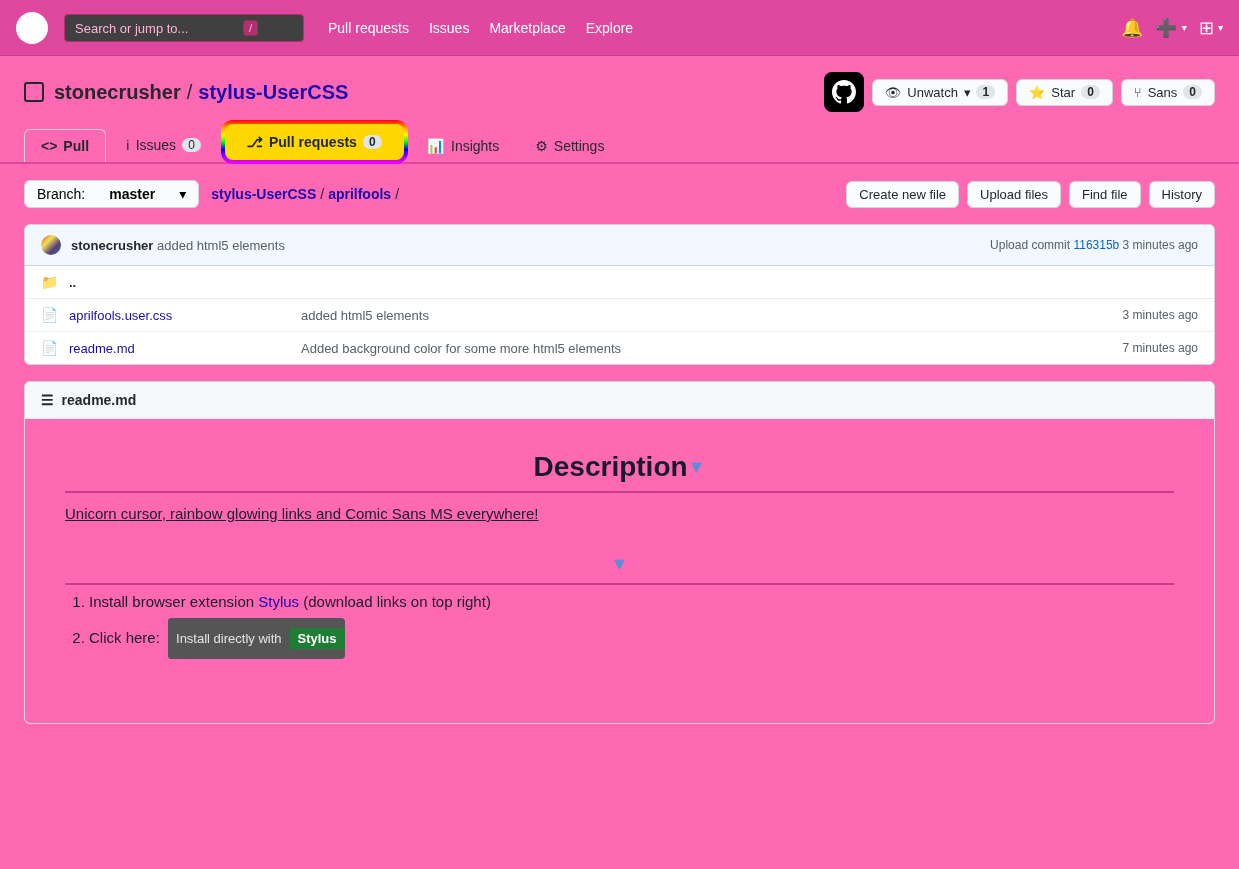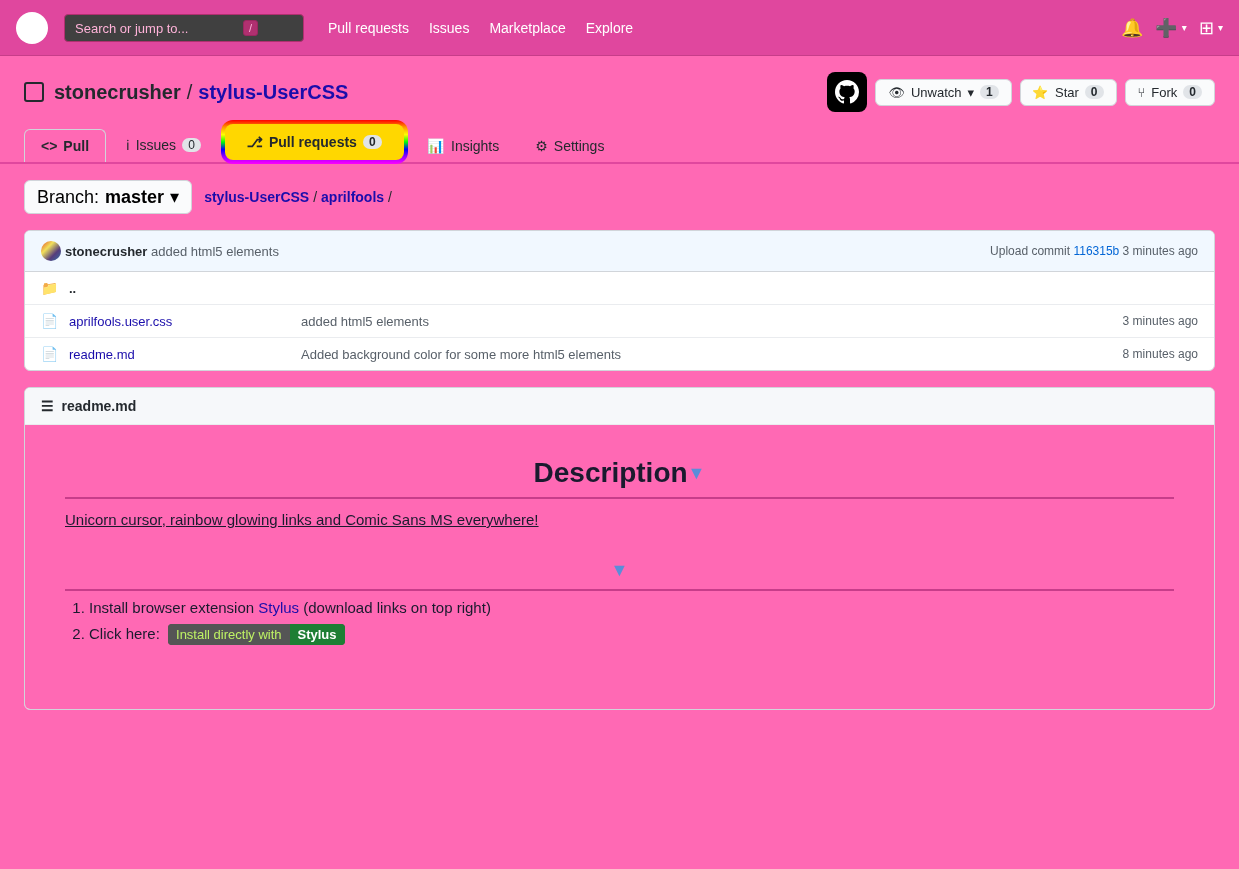--- a/index.html
+++ b/index.html
@@ -217,27 +217,27 @@
     
     .file-nav {
       display: flex;
       align-items: center;
       gap: 12px;
       margin-bottom: 16px;
     }
     .branch-selector {
       display: flex;
       align-items: center;
-      gap: 6px;
+      gap: 24px;
       padding: 5px 12px;
       border: 1px solid #d1d5da;
       border-radius: 6px;
       background: #fafbfc;
       cursor: pointer;
-      font-size: 18px;
+      font-size: 14px;
     }
     .path-breadcrumb {
       display: flex;
       align-items: center;
       gap: 4px;
       font-size: 14px;
     }
     .path-breadcrumb a {
       color: #1a0dab;
       text-decoration: none;
@@ -264,21 +264,21 @@
     .file-table {
       background: white;
       border: 1px solid #d1d5da;
       border-radius: 6px;
       overflow: hidden;
       margin-bottom: 16px;
     }
     .commit-row {
       display: flex;
       align-items: center;
-      gap: 4px;
+      gap: 10px;
       padding: 10px 16px;
       background: #f1f8ff;
       border-bottom: 1px solid #d1d5da;
     }
     .commit-avatar {
       width: 20px; height: 20px;
       border-radius: 50%;
       background: linear-gradient(135deg, #e34c26, #f1e05a, #563d7c, #3572a5);
       flex-shrink: 0;
     }
@@ -392,22 +392,22 @@
     .install-badge {
       display: inline-flex;
       align-items: center;
       background: #555;
       border-radius: 4px;
       overflow: hidden;
       font-size: 13px;
       margin-left: 4px;
     }
     .install-badge .badge-text {
-      padding: 3px 8px;
-      color: #bef264;
+      padding: 13px 8px;
+      color: #e5e5e5;
       background: #555;
     }
     .install-badge .badge-name {
       padding: 3px 8px;
       color: white;
       background: #1e7e34;
       font-weight: 600;
     }
 
     
@@ -463,21 +463,21 @@
       <span class="arrow">▾</span>
       <span class="count-badge">1</span>
     </button>
     <button class="action-btn">
       <span>⭐</span>
       <span>Star</span>
       <span class="count-badge">0</span>
     </button>
     <button class="action-btn">
       <span>⑂</span>
-      <span>Fork</span>
+      <span>Sans</span>
       <span class="count-badge">0</span>
     </button>
   </div>
 </div>
 
 <div class="repo-tabs">
   <a href="#" class="tab-item active">
     <span>&lt;&gt;</span>
     <span>Pull</span>
   </a>
@@ -514,20 +514,26 @@
       <span>Branch:</span>
       <strong>master</strong>
       <span>▾</span>
     </button>
     <div class="path-breadcrumb">
       <a href="#">stylus-UserCSS</a>
       <span>/</span>
       <a href="#">aprilfools</a>
       <span>/</span>
     </div>
+    <div class="file-action-btns">
+      <button class="file-action-btn">Create new file</button>
+      <button class="file-action-btn">Upload files</button>
+      <button class="file-action-btn">Find file</button>
+      <button class="file-action-btn">History</button>
+    </div>
   </div>
 
   <div class="file-table">
 
     <div class="commit-row">
       <div class="commit-avatar"></div>
       <div class="commit-info">
         <span class="author">stonecrusher</span>
         <span class="message"> <span>added html5 elements</span></span>
       </div>
@@ -549,21 +555,21 @@
       <span class="file-icon">📄</span>
       <a href="#" class="file-name">aprilfools.user.css</a>
       <span class="file-commit">added html5 elements</span>
       <span class="file-time">3 minutes ago</span>
     </div>
 
     <div class="file-row">
       <span class="file-icon">📄</span>
       <a href="#" class="file-name">readme.md</a>
       <span class="file-commit">Added background color for some more html5 elements</span>
-      <span class="file-time">8 minutes ago</span>
+      <span class="file-time">7 minutes ago</span>
     </div>
   </div>
 
   <div class="readme-container">
     <div class="readme-header">
       <span>☰</span>
       <span>readme.md</span>
     </div>
     <div class="readme-body">
 

